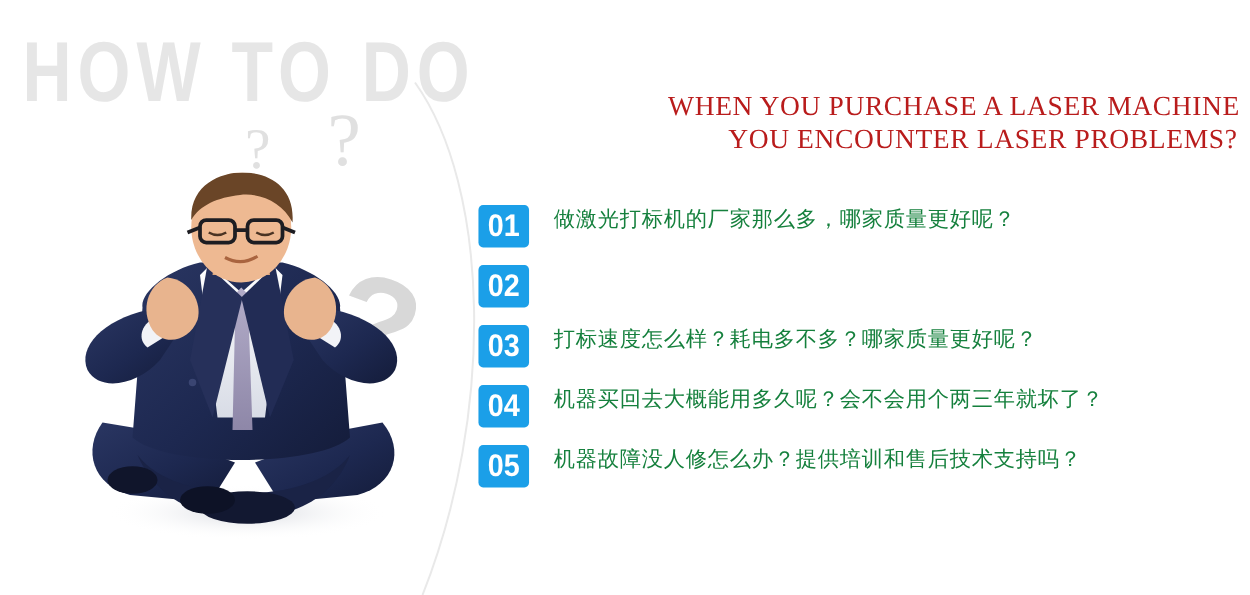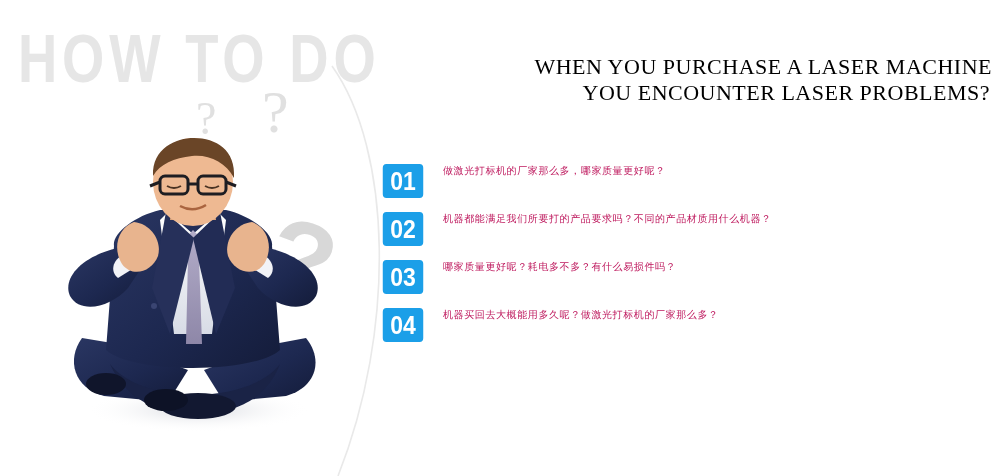--- a/index.html
+++ b/index.html
@@ -81,27 +81,27 @@
     top: 22px;
     font-size: 30px;
     font-weight: bold;
     color: #1b9fe8;
     letter-spacing: 1px;
     white-space: nowrap;
   }
   .sub-en {
     position: absolute;
     left: 372px;
-    top: 54px;
+    top: 72px;
     width: 620px;
     text-align: right;
     font-family: "Liberation Serif", serif;
     font-size: 22px;
     line-height: 26px;
-    color: #000000;
+    color: #b91c1c;
     letter-spacing: 0.5px;
   }
   .sub-en .l2 { padding-right: 2px; }
 
   
   .qlist {
     position: absolute;
     left: 381px;
     top: 164px;
     width: 615px;
@@ -122,22 +122,22 @@
     font-weight: bold;
     font-size: 25px;
     line-height: 34px;
     text-align: center;
     letter-spacing: 0px;
     flex: 0 0 auto;
     transform: scaleX(0.92);
   }
   .qtext {
     margin-left: 18px;
-    font-size: 10px;
-    color: #be185d;
+    font-size: 17px;
+    color: #15803d;
     letter-spacing: 0.6px;
     white-space: nowrap;
   }
 </style>
 </head>
 <body>
 
 <div id="stage">
 
   <svg class="arc" viewBox="0 0 1000 476">
@@ -230,28 +230,31 @@
 
   <div class="qlist">
 
     <div class="qrow">
       <div class="badge">01</div>
       <div class="qtext">做激光打标机的厂家那么多，哪家质量更好呢？</div>
     </div>
 
     <div class="qrow">
       <div class="badge">02</div>
-      <div class="qtext">机器都能满足我们所要打的产品要求吗？不同的产品材质用什么机器？</div>
     </div>
 
     <div class="qrow">
       <div class="badge">03</div>
-      <div class="qtext">哪家质量更好呢？耗电多不多？有什么易损件吗？</div>
+      <div class="qtext">打标速度怎么样？耗电多不多？哪家质量更好呢？</div>
     </div>
 
     <div class="qrow">
       <div class="badge">04</div>
-      <div class="qtext">机器买回去大概能用多久呢？做激光打标机的厂家那么多？</div>
-    </div>
-
+      <div class="qtext">机器买回去大概能用多久呢？会不会用个两三年就坏了？</div>
+    </div>
+
+    <div class="qrow">
+      <div class="badge">05</div>
+      <div class="qtext">机器故障没人修怎么办？提供培训和售后技术支持吗？</div>
+    </div>
 
   </div>
 </div>
 
 </body></html>

